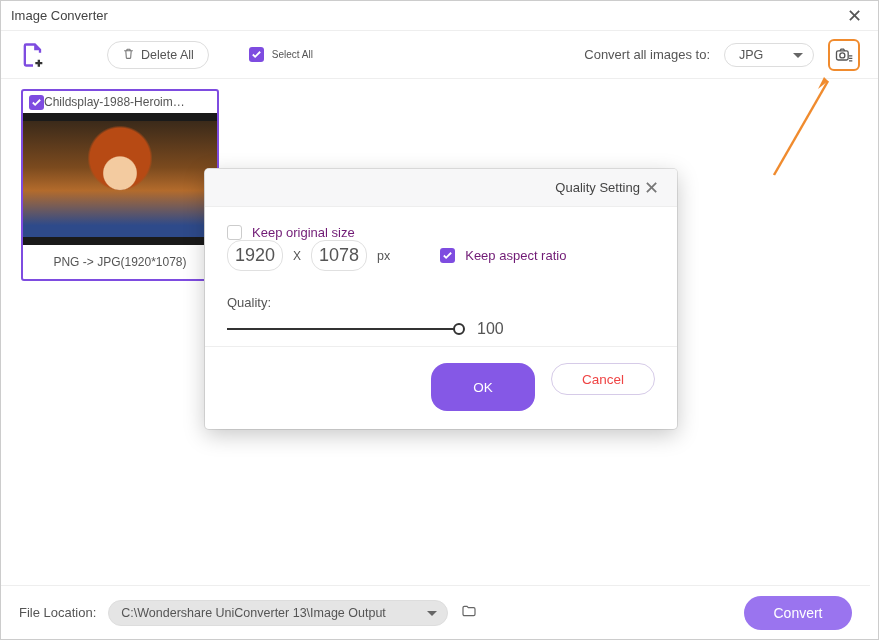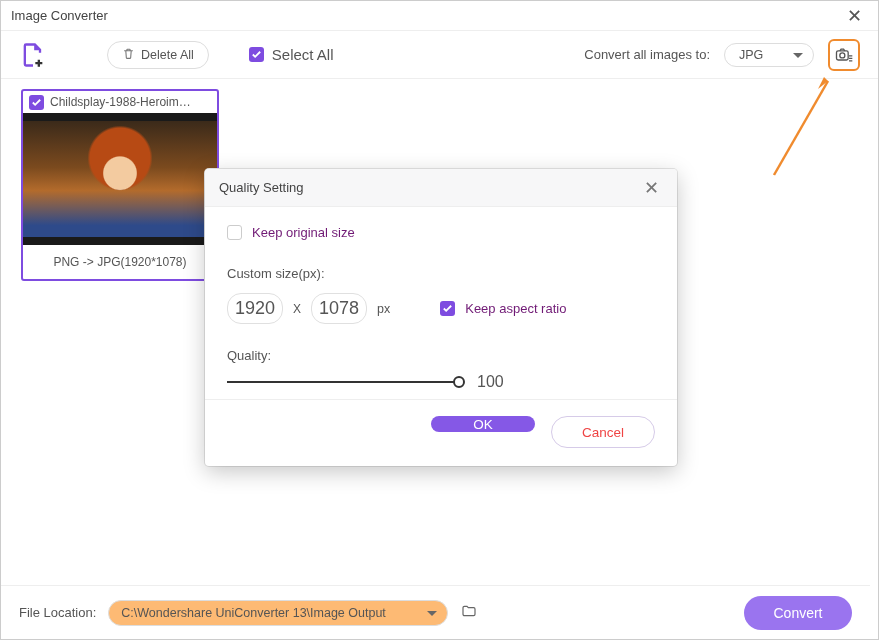--- a/index.html
+++ b/index.html
@@ -7,77 +7,77 @@
   
   .titlebar { height: 30px; display: flex; align-items: center; padding: 0 10px; border-bottom: 1px solid #eee; }
   .titlebar .title { font-size: 13px; color: #444; flex: 1; }
   .titlebar .close { font-size: 18px; color: #555; cursor: pointer; padding: 0 6px; }
   
   .toolbar { height: 48px; display: flex; align-items: center; padding: 0 18px; gap: 14px; border-bottom: 1px solid #eee; }
   .add-icon { width: 28px; height: 28px; position: relative; }
   .add-icon svg { width: 28px; height: 28px; }
   .pill-btn { border: 1px solid #ddd; border-radius: 16px; padding: 5px 14px; font-size: 12.5px; color: #555; background: #fff; display: inline-flex; align-items: center; gap: 6px; cursor: pointer; }
   .trash-icon svg { width: 13px; height: 13px; }
-  .check-row { display: inline-flex; align-items: center; gap: 8px; font-size: 15px; color: #555; }
+  .check-row { display: inline-flex; align-items: center; gap: 8px; font-size: 10px; color: #555; }
   .check-row .cbox { width: 15px; height: 15px; border-radius: 3px; background: #7e4ce0; display: flex; align-items: center; justify-content: center; }
   .check-row .cbox svg { width: 11px; height: 11px; }
   .toolbar .spacer { flex: 1; }
   .convert-label { font-size: 13px; color: #555; }
   .format-select { width: 90px; border: 1px solid #ddd; border-radius: 14px; padding: 4px 26px 4px 14px; font-size: 12.5px; color: #555; background: #fff; position: relative; }
   .format-select::after { content: ""; position: absolute; right: 10px; top: 50%; margin-top: -2px; border: 5px solid transparent; border-top-color: #666; }
   .gear-btn { width: 32px; height: 32px; border: 2px solid #f08b2e; border-radius: 6px; display: flex; align-items: center; justify-content: center; cursor: pointer; position: relative; }
   .gear-btn svg { width: 20px; height: 20px; }
   
   
   .arrow-annot { position: absolute; right: 40px; top: 70px; width: 70px; height: 110px; pointer-events: none; }
   .arrow-annot svg { width: 100%; height: 100%; }
 
   .thumb-card { position: absolute; left: 20px; top: 88px; width: 198px; border: 2px solid #7e4ce0; border-radius: 3px; background: #fff; }
-  .thumb-card .head { height: 22px; display: flex; align-items: center; padding: 0 6px; gap: 6px; font-size: 12px; color: #555; }
+  .thumb-card .head { height: 22px; display: flex; align-items: center; padding: 0 6px; font-size: 12px; color: #555; }
   .thumb-card .head .cbox { width: 15px; height: 15px; border-radius: 3px; background: #7e4ce0; display: flex; align-items: center; justify-content: center; }
   .thumb-card .head .cbox svg { width: 11px; height: 11px; }
   .thumb-card .img { width: 100%; height: 132px; background: #1a1a1a; display: flex; align-items: center; justify-content: center; overflow: hidden; }
   .thumb-card .img .pic { width: 100%; height: 116px; background:
     radial-gradient(circle at 50% 45%, #f3cba0 0 14%, transparent 15%),
     radial-gradient(circle at 44% 42%, #2b1c14 0 2%, transparent 3%),
     radial-gradient(circle at 56% 42%, #2b1c14 0 2%, transparent 3%),
     radial-gradient(ellipse at 50% 56%, #4a0c09 0 4%, transparent 5%),
     radial-gradient(circle at 50% 32%, #b74a14 0 24%, transparent 26%),
     linear-gradient(#3b2a1a, #7b4a1e 40%, #b36b2c 60%, #2e4a8a 90%);
   }
   .thumb-card .foot { height: 34px; display: flex; align-items: center; justify-content: center; font-size: 12px; color: #555; }
 
   .dialog { position: absolute; left: 204px; top: 168px; width: 472px; background: #fff; border-radius: 4px; box-shadow: 0 6px 22px rgba(0,0,0,.22), 0 0 0 1px #e6e6e6; }
-  .dialog .dhead { height: 38px; display: flex; align-items: center; padding: 0 14px; background: #f7f7f8; border-bottom: 1px solid #eee; border-radius: 4px 4px 0 0; }
+  .dialog .dhead { height: 38px; display: flex; align-items: center; padding: 0 14px; background: #f7f7f8; border-bottom: 1px solid #eee; border-radius: 4px 4px 0 0; text-align: right; }
   .dialog .dhead .dtitle { font-size: 13px; color: #444; flex: 1; }
   .dialog .dhead .dclose { font-size: 18px; color: #777; cursor: pointer; padding: 0 4px; }
   .dialog .dbody { padding: 18px 22px 8px; }
   .drow { display: flex; align-items: center; gap: 10px; }
   .cbox-outline { width: 15px; height: 15px; border: 1.5px solid #ccc; border-radius: 3px; background: #fff; }
   .dbody .label { font-size: 13px; color: #701a75; }
   .section-lbl { font-size: 13px; color: #555; margin: 26px 0 12px; }
   .dim-input { width: 56px; border: 1px solid #e0e0e0; border-radius: 14px; padding: 4px 0; text-align: center; font-size: 18px; color: #555; background: #fff; }
   .times { font-size: 12px; color: #555; }
   .px-lbl { font-size: 12.5px; color: #555; }
   .check-filled { width: 15px; height: 15px; border-radius: 3px; background: #7e4ce0; display: flex; align-items: center; justify-content: center; }
   .check-filled svg { width: 11px; height: 11px; }
   .aspect-row { display: flex; align-items: center; gap: 10px; margin-left: 40px; }
   .quality-label { font-size: 13px; color: #555; margin: 24px 0 10px; }
   .slider-row { display: flex; align-items: center; gap: 18px; }
   .slider { position: relative; width: 232px; height: 14px; }
   .slider .track { position: absolute; left: 0; right: 0; top: 6px; height: 2px; background: #333; }
   .slider .knob { position: absolute; right: -6px; top: 1px; width: 12px; height: 12px; border: 2px solid #333; border-radius: 50%; background: #fff; }
   .qval { font-size: 16px; color: #555; }
   .dfoot { border-top: 1px solid #eee; padding: 16px 22px 18px; display: flex; justify-content: flex-end; gap: 16px; }
-  .btn-ok { width: 104px; height: 16px; border: none; border-radius: 16px; background: #8558e6; color: #fff; font-size: 13.5px; cursor: pointer; }
+  .btn-ok { width: 104px; height: 48px; border: none; border-radius: 16px; background: #8558e6; color: #fff; font-size: 13.5px; cursor: pointer; }
   .btn-cancel { width: 104px; height: 32px; border: 1px solid #d6cbe8; border-radius: 16px; background: #fff; color: #ef4444; font-size: 13.5px; cursor: pointer; }
 
   .footer { position: absolute; left: 0; right: 8px; bottom: 0; height: 54px; border-top: 1px solid #eee; display: flex; align-items: center; padding: 0 18px; gap: 12px; }
   .footer .floc { font-size: 13px; color: #555; }
-  .loc-select { width: 340px; border: 1px solid #ddd; border-radius: 14px; padding: 5px 28px 5px 12px; font-size: 12.5px; color: #555; background: #fdba74; position: relative; }
+  .loc-select { width: 340px; border: 1px solid #ddd; border-radius: 14px; padding: 5px 28px 5px 12px; font-size: 12.5px; color: #555; background: #e5e5e5; position: relative; }
   .loc-select::after { content: ""; position: absolute; right: 10px; top: 50%; margin-top: -2px; border: 5px solid transparent; border-top-color: #666; }
   .folder-icon svg { width: 18px; height: 16px; }
   .footer .spacer { flex: 1; }
   .convert-btn { width: 108px; height: 34px; border: none; border-radius: 17px; background: #9a74ef; color: #fff; font-size: 14px; cursor: pointer; }
 </style>
 </head>
 <body>
 
 <div class="titlebar">
   <span class="title">Image Converter</span>
@@ -149,21 +149,20 @@
 <div class="dialog">
   <div class="dhead">
     <span class="dtitle">Quality Setting</span>
     <span class="dclose">✕</span>
   </div>
   <div class="dbody">
     <div class="drow">
       <span class="cbox-outline"></span>
       <span class="label">Keep original size</span>
     </div>
-    <div class="section-lbl">Custom size(px):</div>
     <div class="drow">
       <div class="dim-input">1920</div>
       <span class="times">X</span>
       <div class="dim-input">1078</div>
       <span class="px-lbl">px</span>
       <div class="aspect-row">
         <span class="check-filled">
           <svg viewBox="0 0 24 24">
               <path fill="none" stroke="#fff" stroke-width="4" d="M4 12l5 5L20 6"></path>
             </svg>

